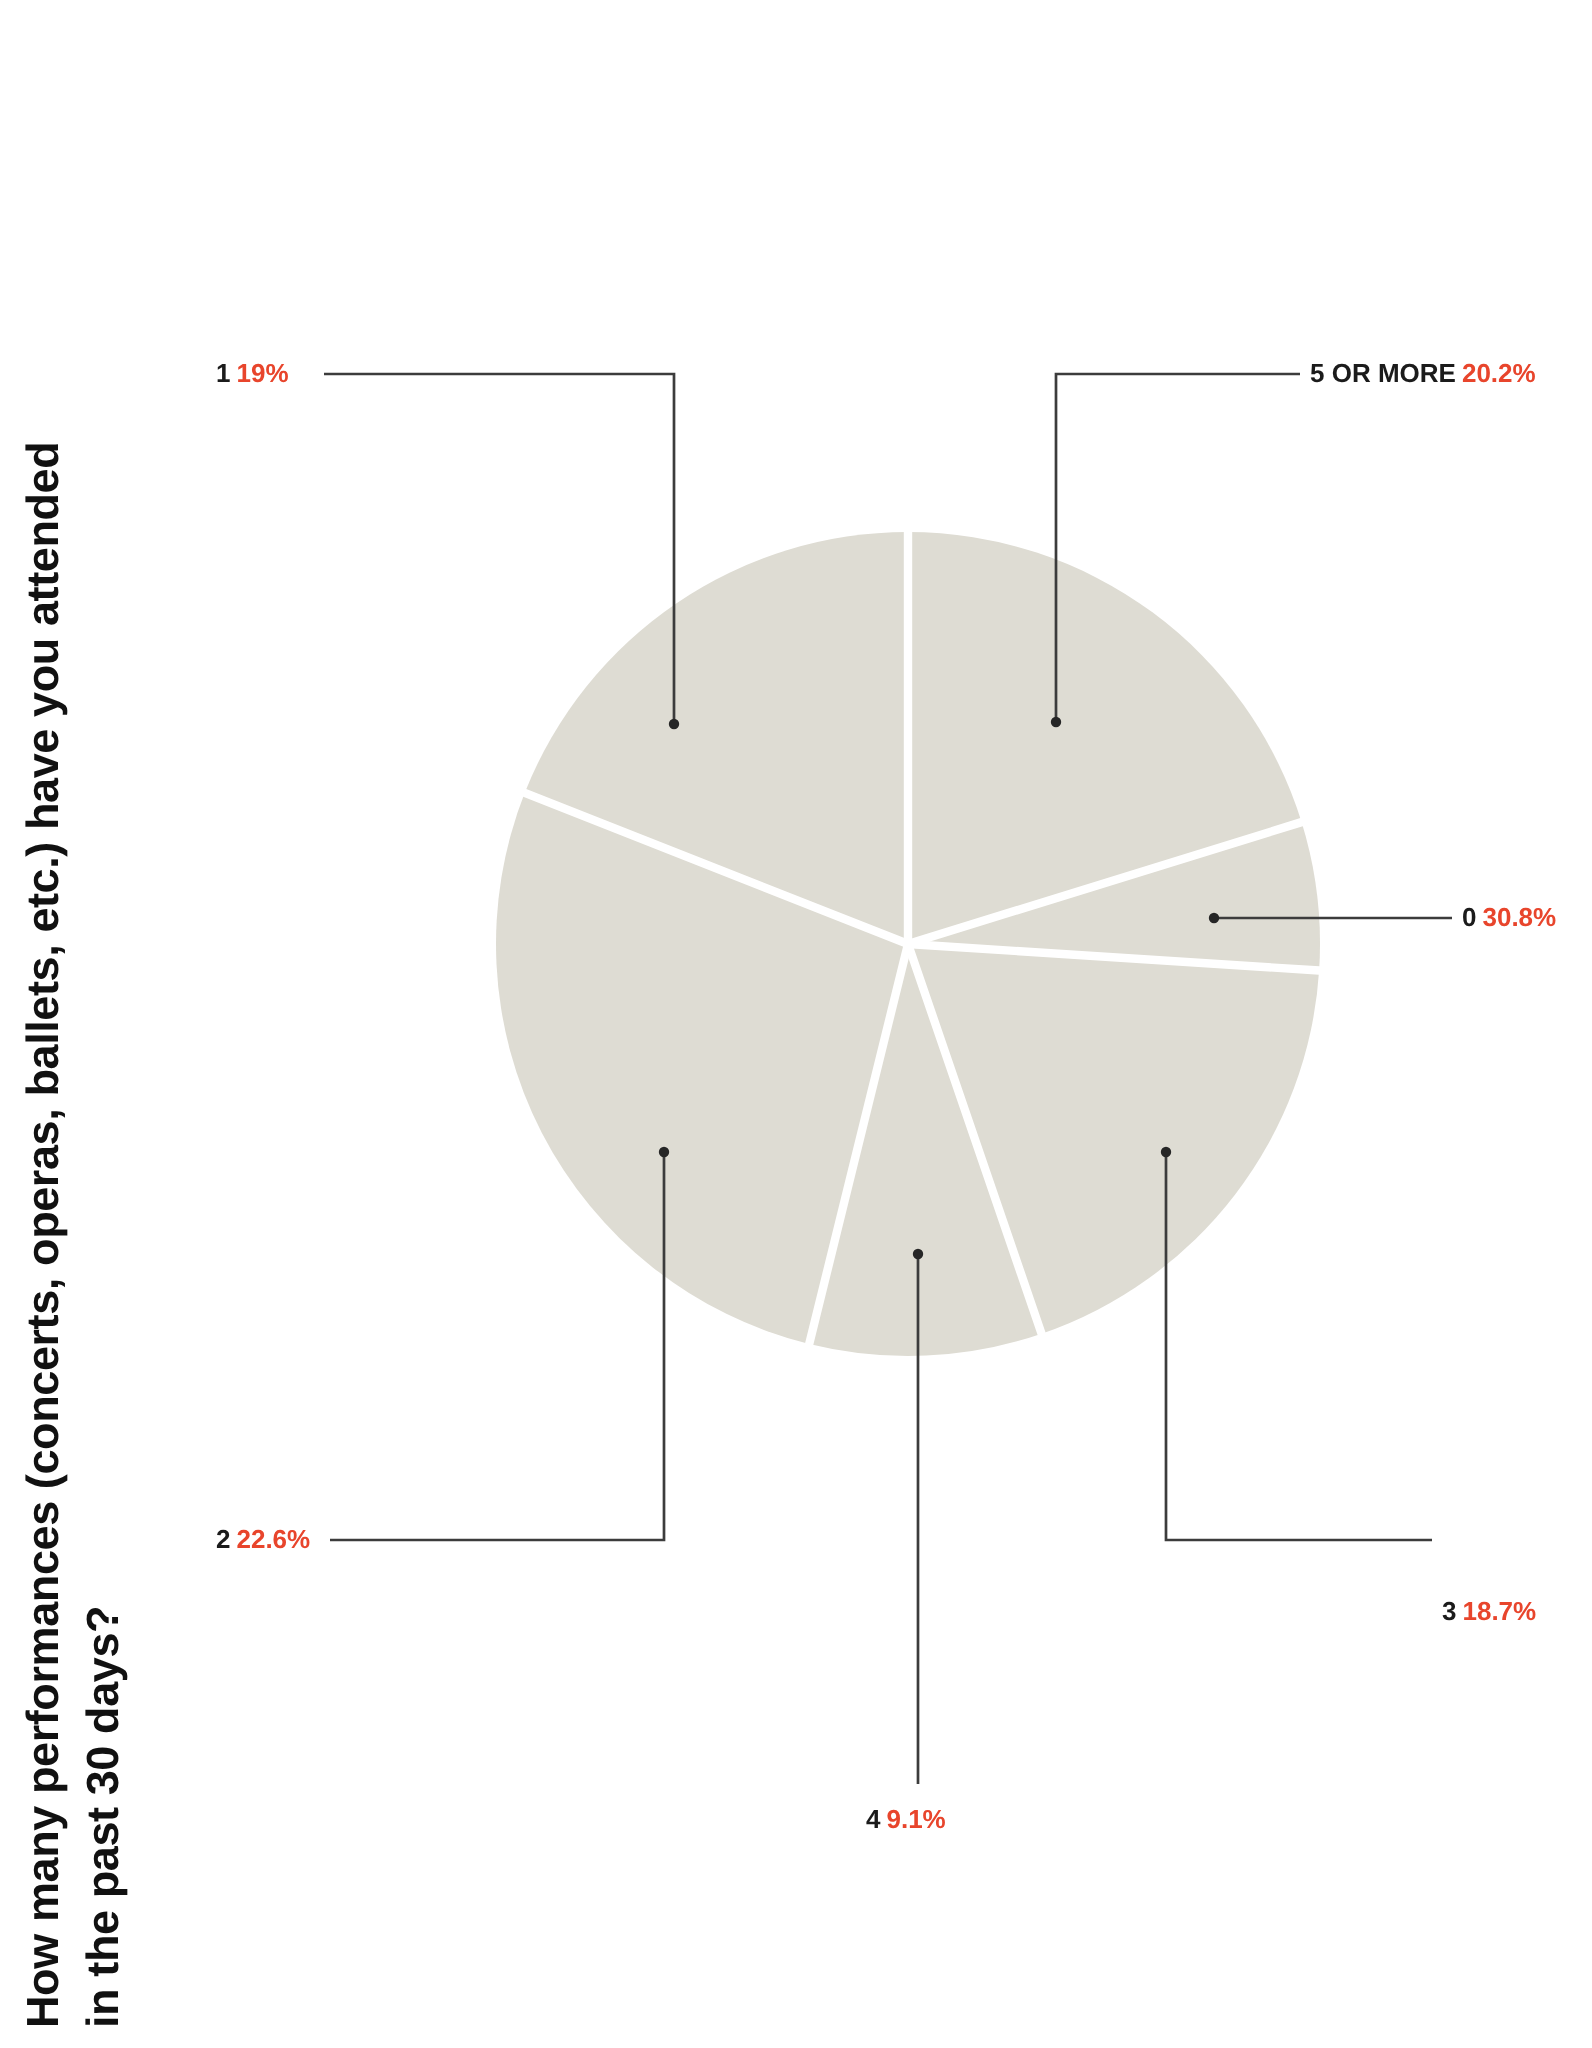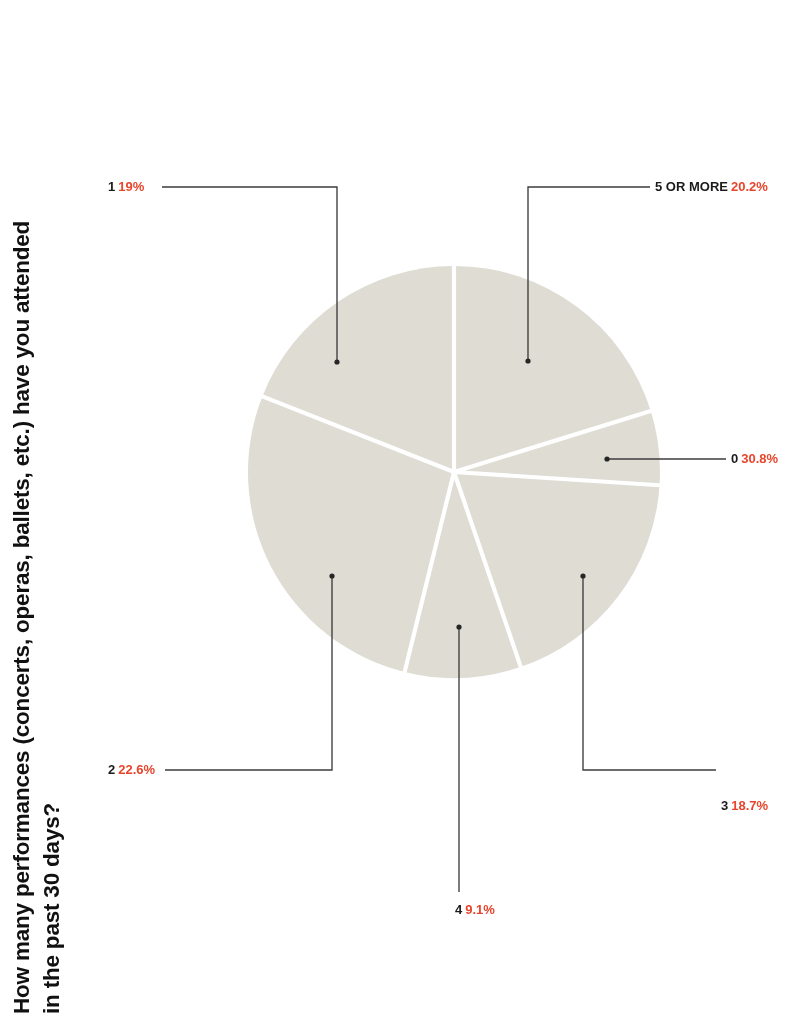--- a/index.html
+++ b/index.html
@@ -65,21 +65,21 @@
   }
   .callout .cat { color: #1b1b1b; font-weight: bold; }
   .callout .pct { color: #e8452c; font-weight: bold; margin-left: 3px; }
   .callout.right-aligned { text-align: center; }
 
   #callout-1      { left: 108px; top: 180px; }
   #callout-5more  { left: 655px; top: 180px; }
   #callout-0      { left: 731px; top: 452px; }
   #callout-2      { left: 108px; top: 763px; }
   #callout-3      { left: 721px; top: 763px; margin-top: 36px; }
-  #callout-4      { left: 455px; top: 903px; }
+  #callout-4      { left: 433px; top: 903px; }
 </style>
 </head>
 <body>
 
 <div id="chart-root">
 
   <div id="chart-title">
     <div class="title-inner">How many performances (concerts, operas, ballets, etc.) have you attended
 in the past 30 days?</div>
   </div>

